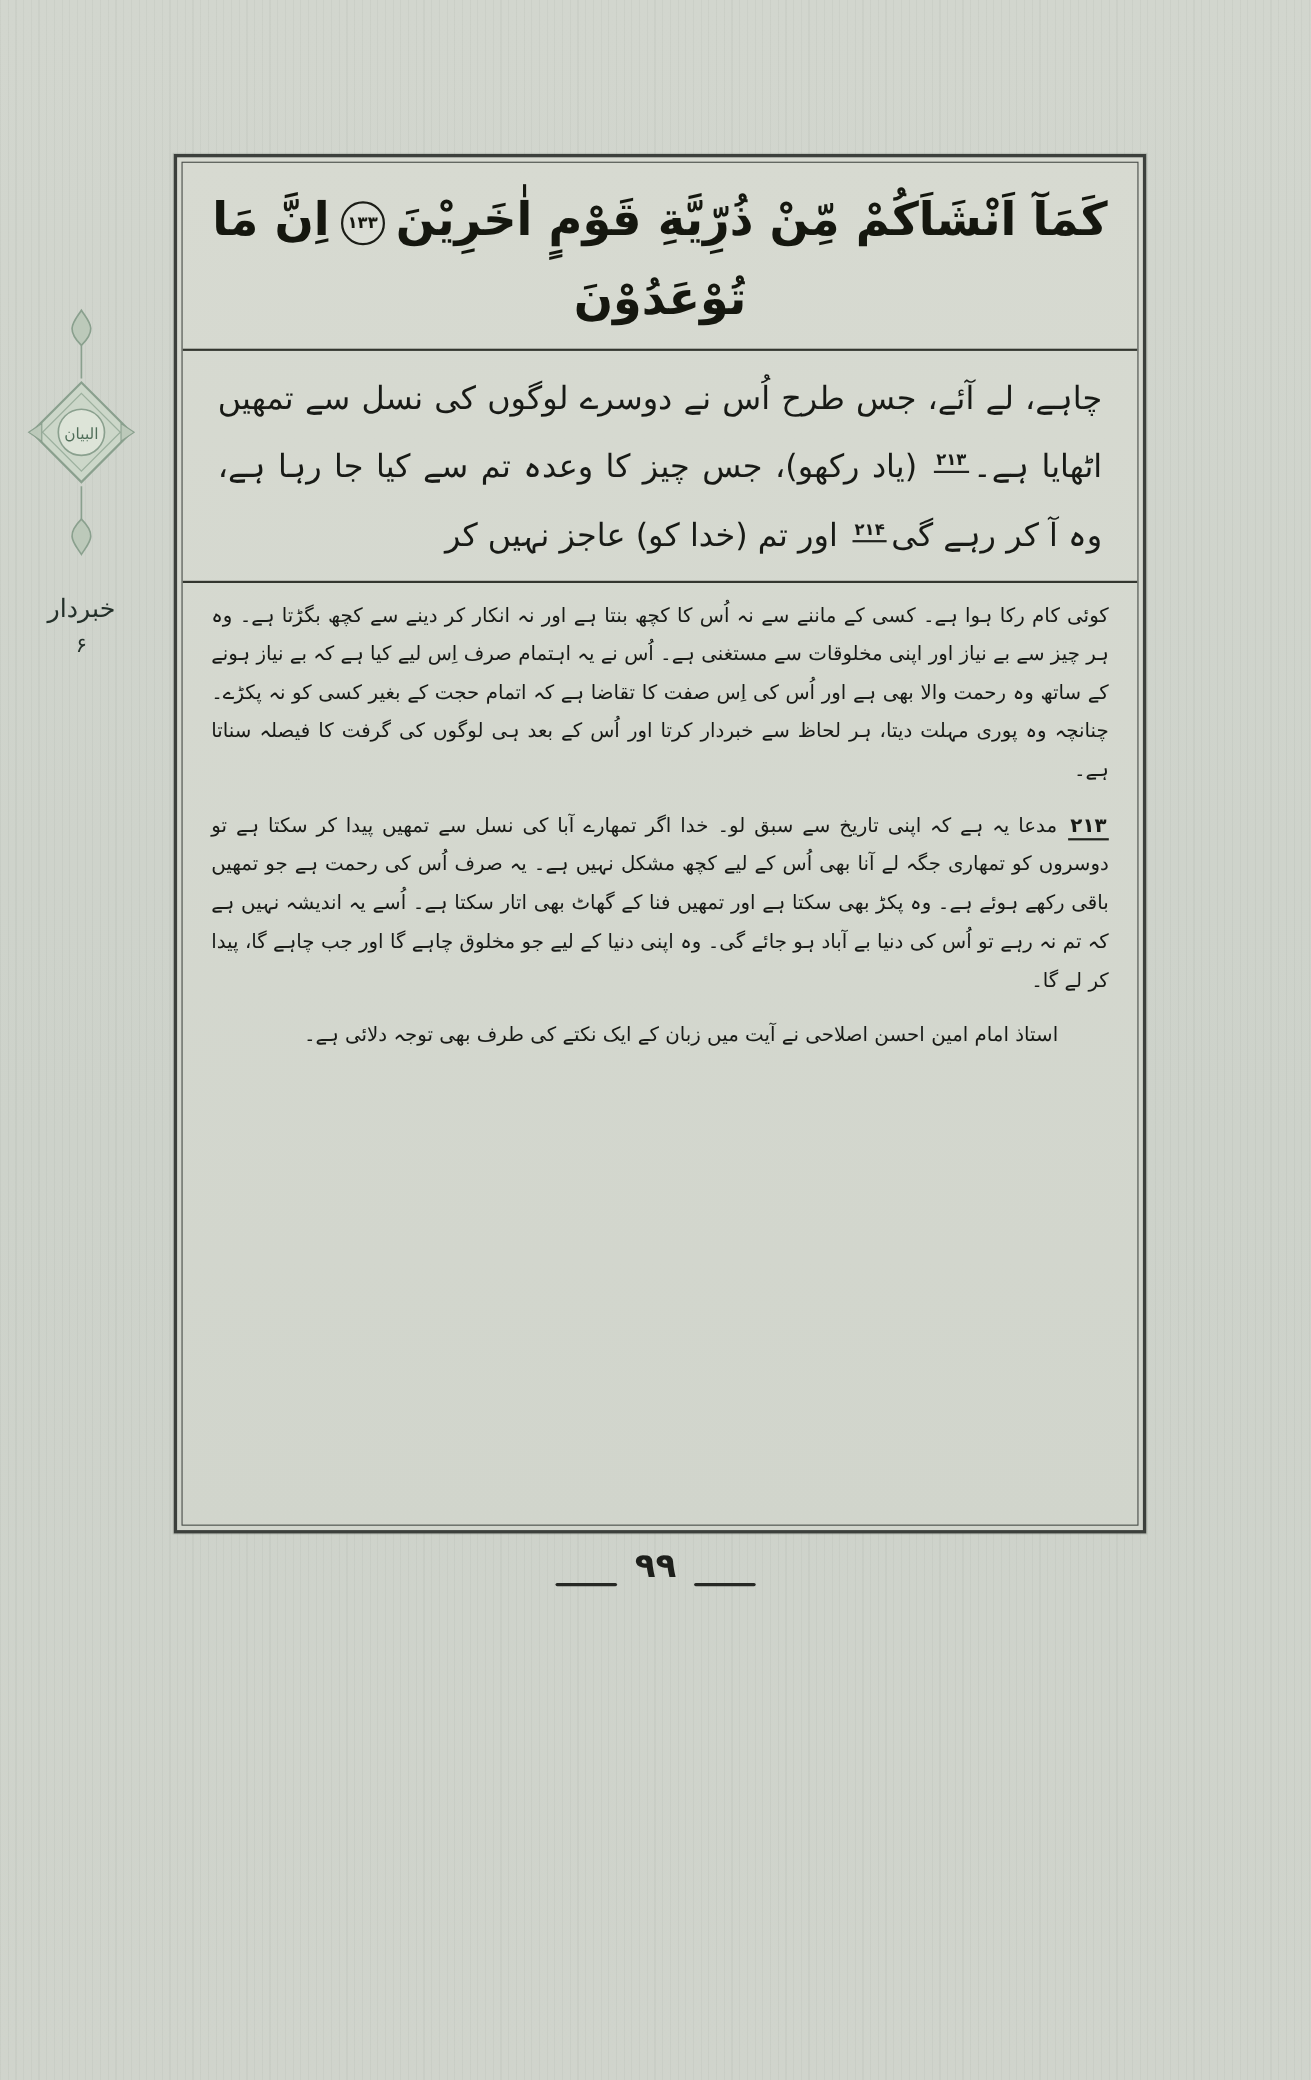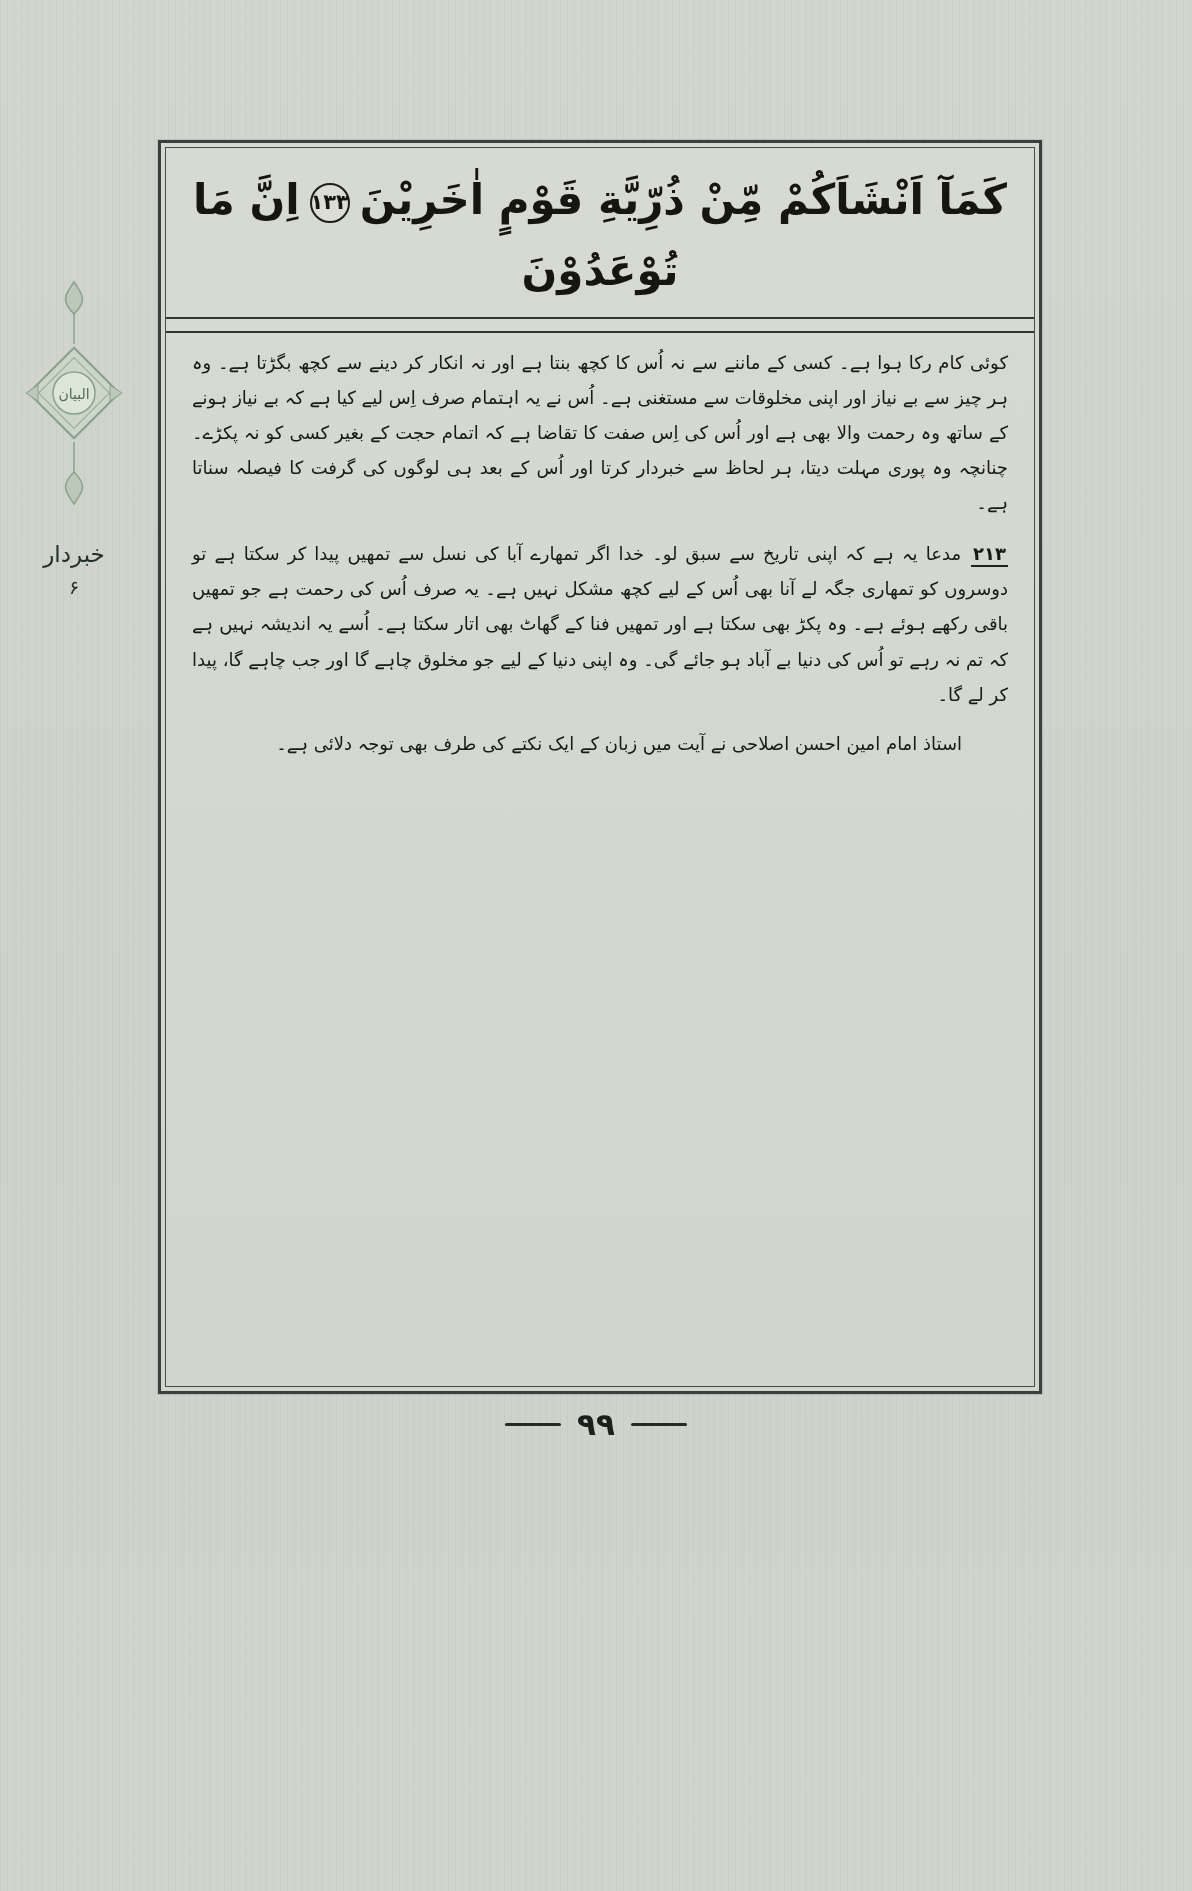--- a/index.html
+++ b/index.html
@@ -32,21 +32,21 @@
   }
 
   .quran{
     text-align:center;font-weight:bold;font-size:42px;line-height:1.7;
     color:#15170f;margin:6px 0 10px;
   }
   .quran p{margin:0;}
   .aya-num{
     display:inline-flex;justify-content:center;align-items:center;
     width:36px;height:36px;border:2px solid #1b1d17;border-radius:50%;
-    font-size:21px;font-weight:bold;vertical-align:middle;margin:0 10px;
+    font-size:15px;font-weight:bold;vertical-align:middle;margin:0 10px;
     background:rgba(255,255,255,0.12);
   }
 
   .rule{
     border:none;border-top:2px solid #33362f;
     margin:10px -26px 12px;
   }
 
   .translation{
     font-size:29px;line-height:2.15;text-align:justify;margin:2px 6px 0;
@@ -65,21 +65,21 @@
   }
   .body-para.note{margin-top:16px;}
   .note-marker{
     font-weight:bold;border-bottom:2px solid #20221d;padding:0 2px 1px;margin-left:10px;
   }
   .body-para.indent{text-indent:46px;margin-top:14px;margin-bottom:4px;}
 
   
   .page-number{
     position:absolute;left:0;top:1406px;width:1192px;
-    display:flex;justify-content:center;align-items:center;gap:16px;
+    display:flex;justify-content:center;align-items:flex-end;gap:16px;
   }
   .page-number .num{font-size:31px;font-weight:bold;color:#1d1f1b;direction:rtl;}
   .page-number .dash{width:56px;height:3px;background:#26282 4;background:#262824;border-radius:2px;}
 </style>
 </head>
 <body>
 
 <aside class="margin-col">
   <svg class="medallion" width="104" height="226" viewBox="0 0 104 226" xmlns="http://www.w3.org/2000/svg">
     <path d="M52 2 C59 13 67 19 52 34 C37 19 45 13 52 2 Z" fill="#bcc9ba" stroke="#8aa08e" stroke-width="1.5"></path>
@@ -101,20 +101,21 @@
 
 <main class="frame">
   <div class="frame-inner">
 
     <div class="quran">
       <p><span>كَمَآ اَنْشَاَكُمْ مِّنْ ذُرِّيَّةِ قَوْمٍ اٰخَرِيْنَ</span><span class="aya-num">۱۳۳</span><span>اِنَّ مَا تُوْعَدُوْنَ</span></p>
     </div>
 
     <hr class="rule">
 
+    <p class="translation"><span>چاہے، لے آئے، جس طرح اُس نے دوسرے لوگوں کی نسل سے تمھیں اٹھایا ہے۔</span><sup class="fn-marker">۲۱۳</sup> <span>(یاد رکھو)، جس چیز کا وعدہ تم سے کیا جا رہا ہے، وہ آ کر رہے گی</span><sup class="fn-marker">۲۱۴</sup> <span>اور تم (خدا کو) عاجز نہیں کر</span></p>
 
     <hr class="rule">
 
     <div class="body-text">
       <p class="body-para">کوئی کام رکا ہوا ہے۔ کسی کے ماننے سے نہ اُس کا کچھ بنتا ہے اور نہ انکار کر دینے سے کچھ بگڑتا ہے۔ وہ ہر چیز سے بے نیاز اور اپنی مخلوقات سے مستغنی ہے۔ اُس نے یہ اہتمام صرف اِس لیے کیا ہے کہ بے نیاز ہونے کے ساتھ وہ رحمت والا بھی ہے اور اُس کی اِس صفت کا تقاضا ہے کہ اتمام حجت کے بغیر کسی کو نہ پکڑے۔ چنانچہ وہ پوری مہلت دیتا، ہر لحاظ سے خبردار کرتا اور اُس کے بعد ہی لوگوں کی گرفت کا فیصلہ سناتا ہے۔</p>
 
       <p class="body-para note"><span class="note-marker">۲۱۳</span><span>مدعا یہ ہے کہ اپنی تاریخ سے سبق لو۔ خدا اگر تمھارے آبا کی نسل سے تمھیں پیدا کر سکتا ہے تو دوسروں کو تمھاری جگہ لے آنا بھی اُس کے لیے کچھ مشکل نہیں ہے۔ یہ صرف اُس کی رحمت ہے جو تمھیں باقی رکھے ہوئے ہے۔ وہ پکڑ بھی سکتا ہے اور تمھیں فنا کے گھاٹ بھی اتار سکتا ہے۔ اُسے یہ اندیشہ نہیں ہے کہ تم نہ رہے تو اُس کی دنیا بے آباد ہو جائے گی۔ وہ اپنی دنیا کے لیے جو مخلوق چاہے گا اور جب چاہے گا، پیدا کر لے گا۔</span></p>
 
       <p class="body-para indent">استاذ امام امین احسن اصلاحی نے آیت میں زبان کے ایک نکتے کی طرف بھی توجہ دلائی ہے۔</p>
 

